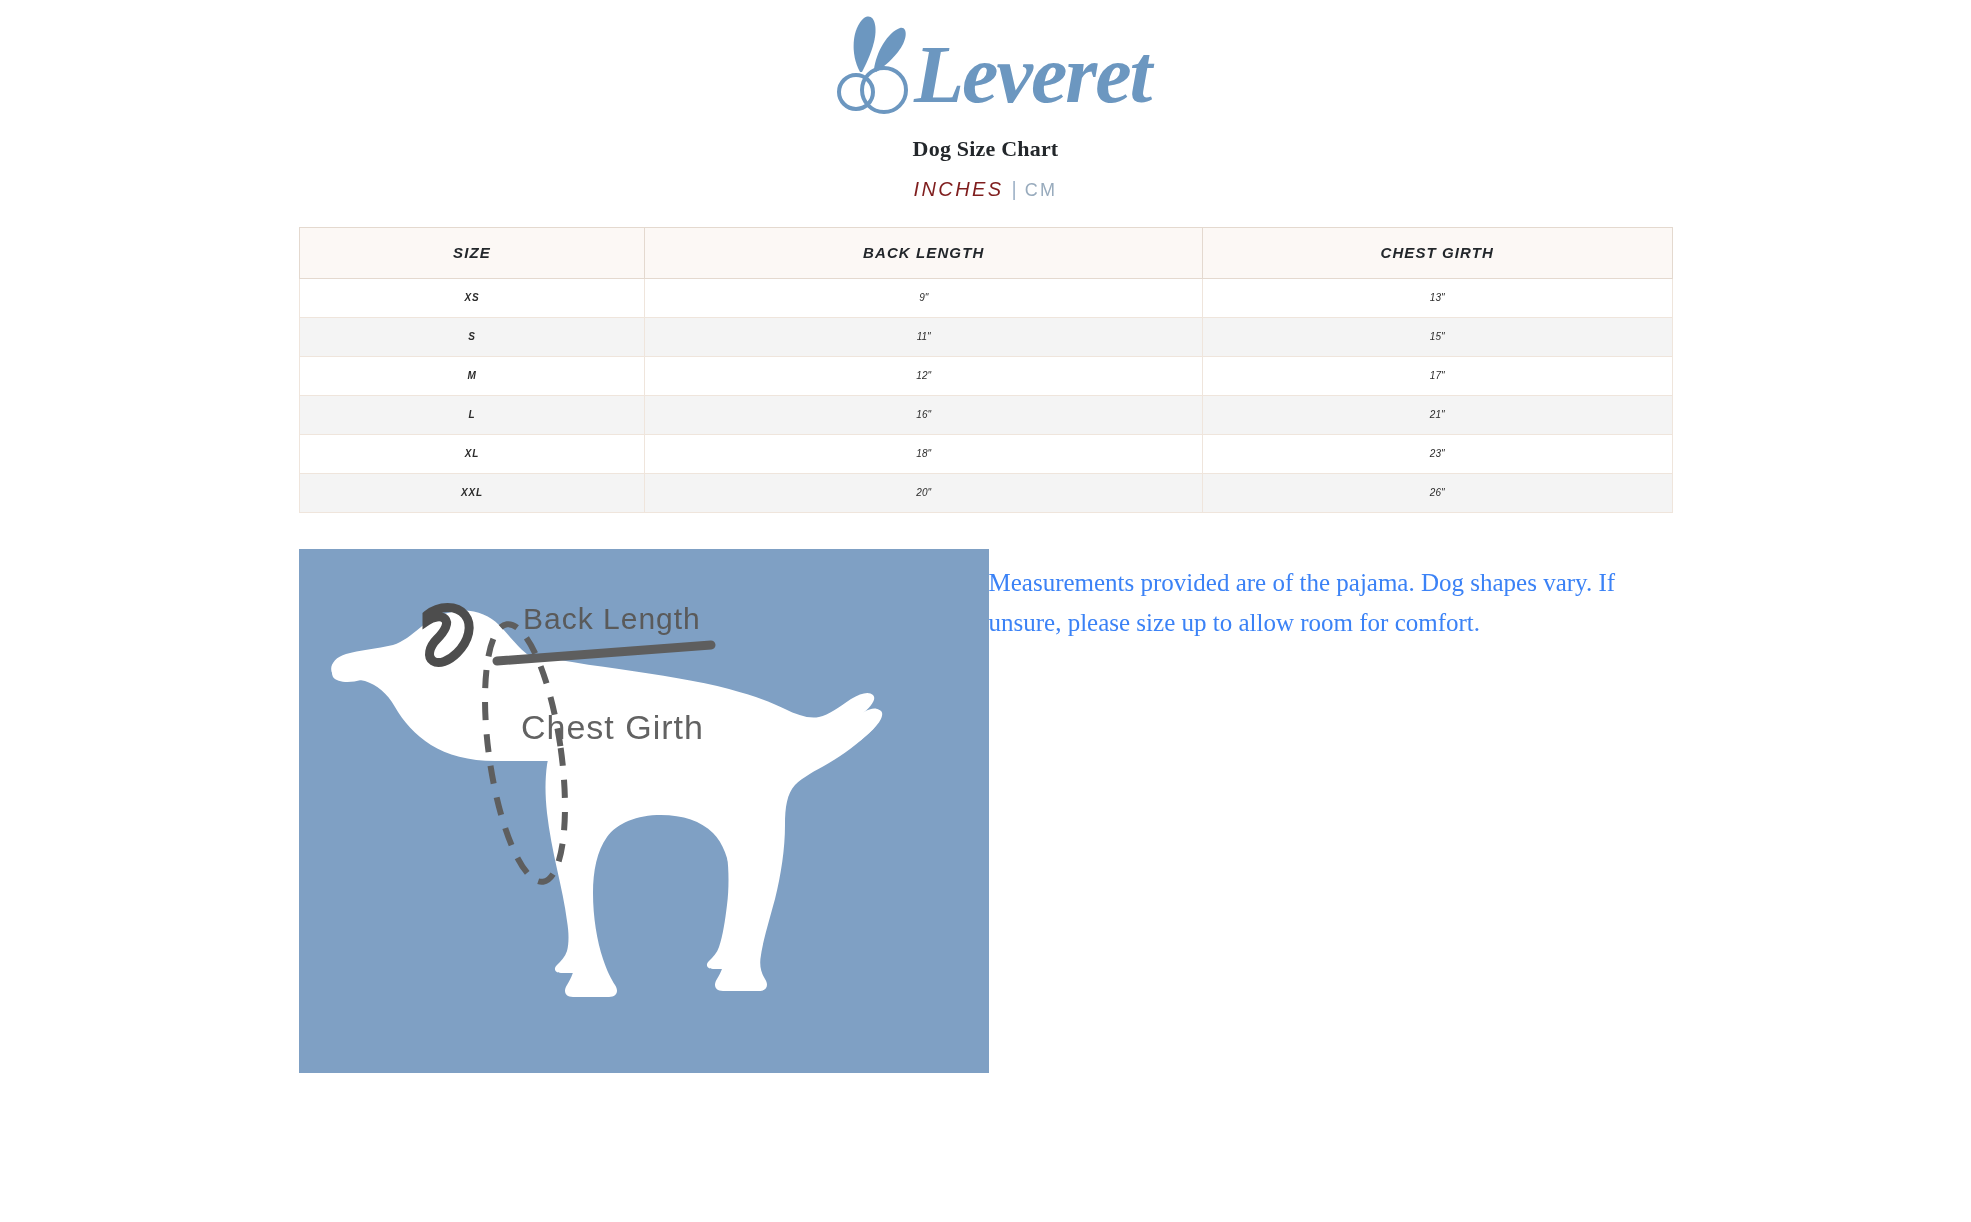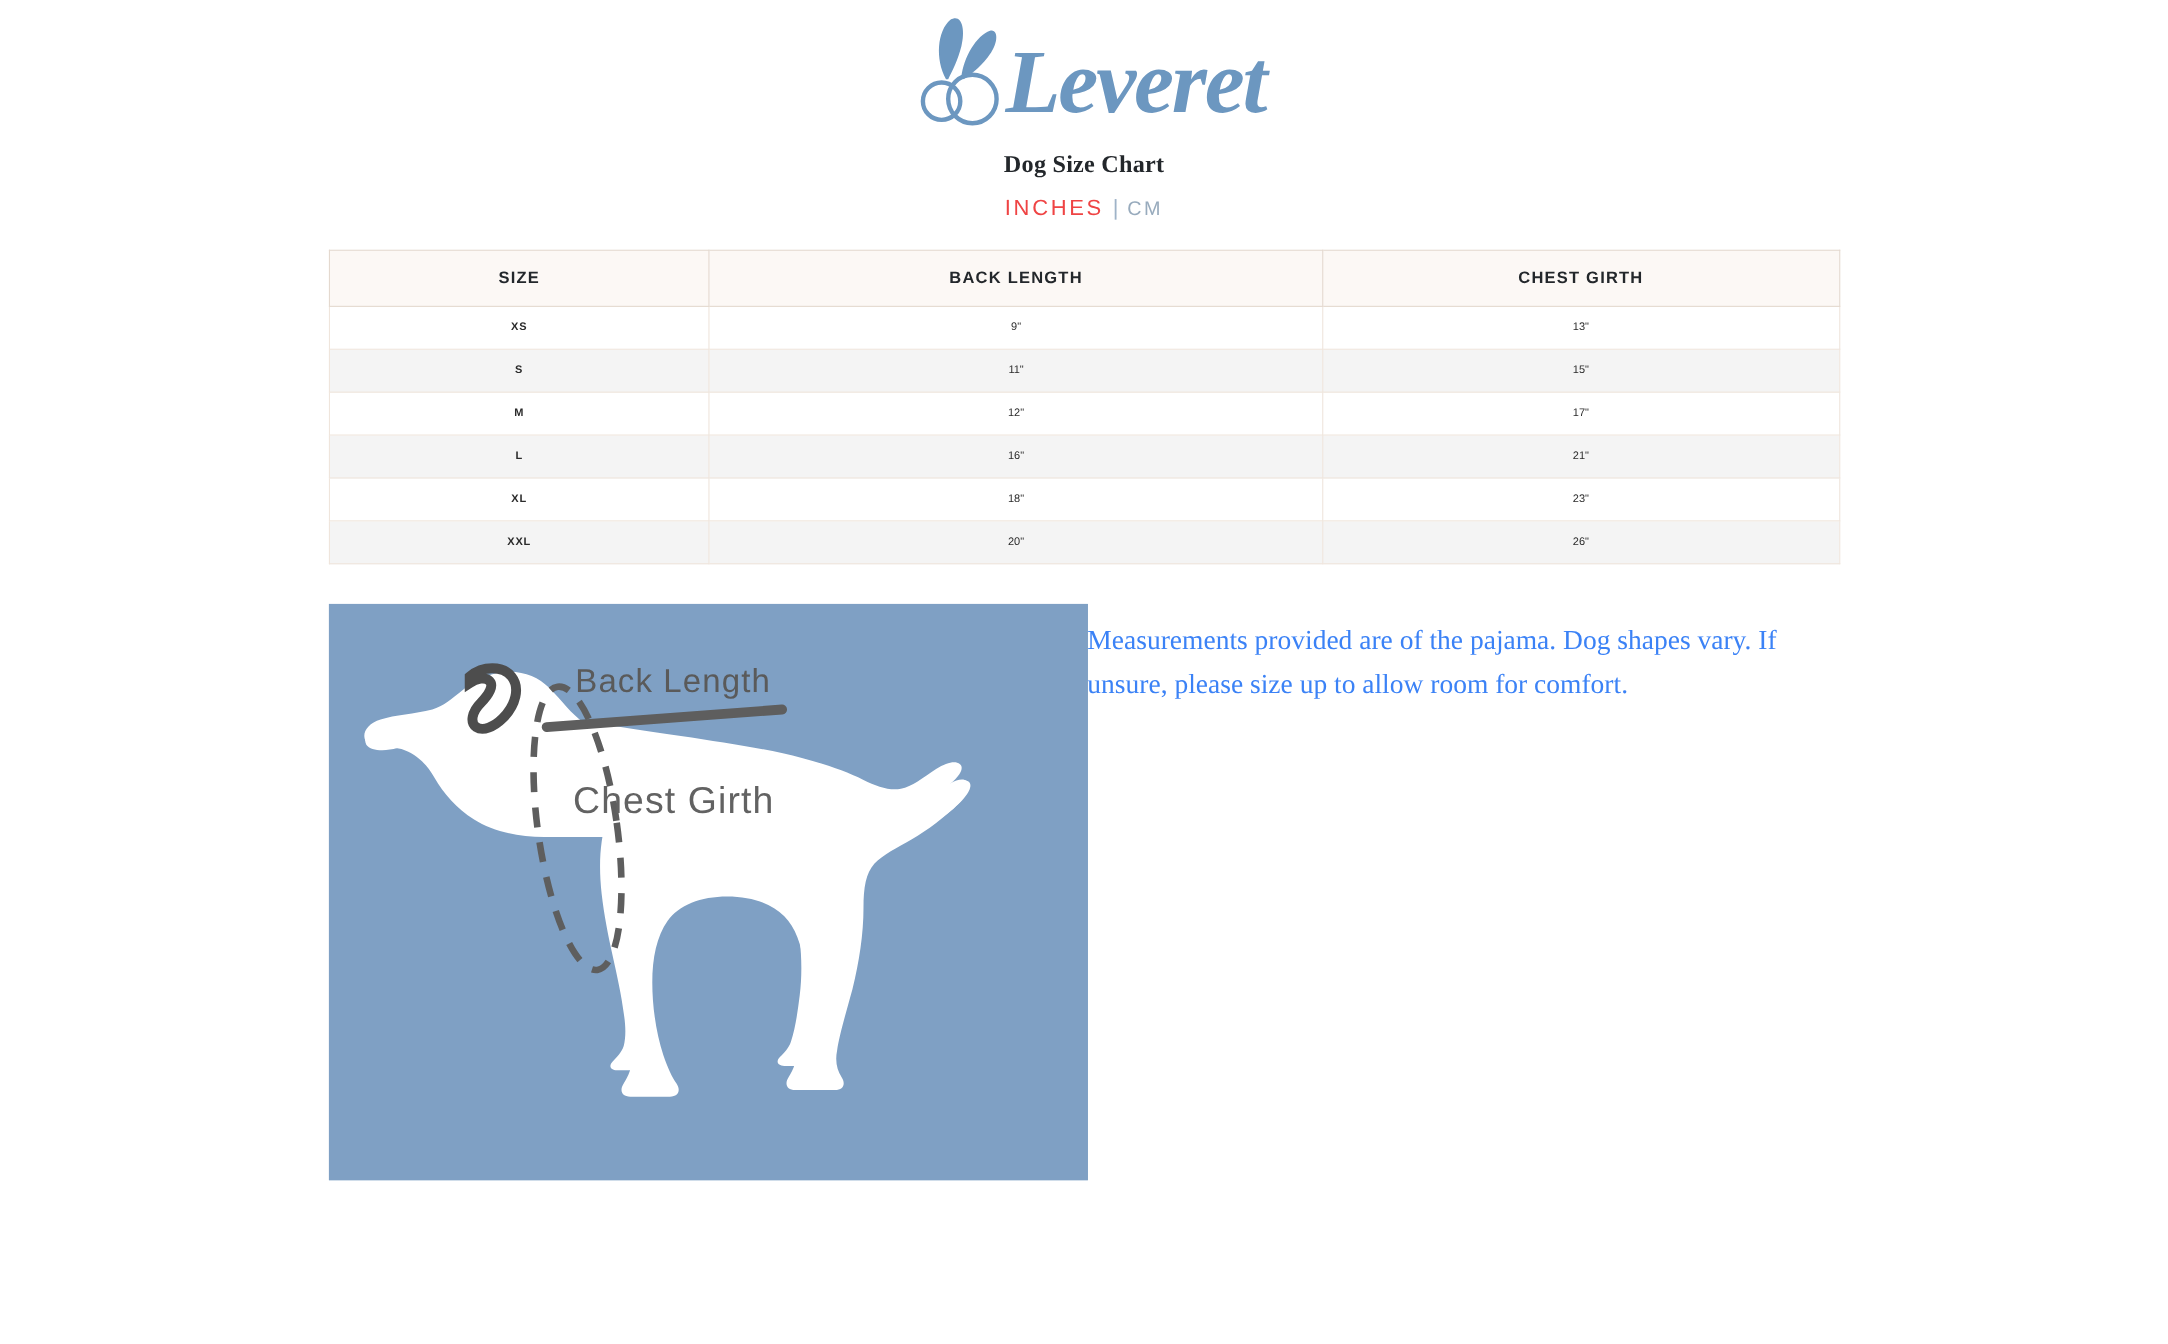--- a/index.html
+++ b/index.html
@@ -47,33 +47,34 @@
     margin-top: 16px;
     font-size: 20px;
     letter-spacing: 2.4px;
     color: #7d9cbd;
   }
   .unit-row .sep {
     color: #9fb3c8;
     padding: 0 8px;
     letter-spacing: 0;
   }
-  .unit-row .unit-active { color: #ef4444; }
+  .unit-row .unit-active { color: #7f1d1d; font-style: italic; }
   .unit-row .unit-inactive { color: #98abbd; font-size: 18px; }
 
   
   .table-wrap {
     width: 1374px;
     margin: 26px auto 0 auto;
   }
   table.size-table {
     width: 100%;
     border-collapse: collapse;
     table-layout: fixed;
     border: 1px solid #e4d9cf;
+    font-style: italic;
   }
   table.size-table col.c1 { width: 25.2%; }
   table.size-table col.c2 { width: 40.6%; }
   table.size-table col.c3 { width: 34.2%; }
   table.size-table thead th {
     background: #fcf8f5;
     font-size: 15px;
     font-weight: bold;
     letter-spacing: 1.1px;
     color: #23272b;

